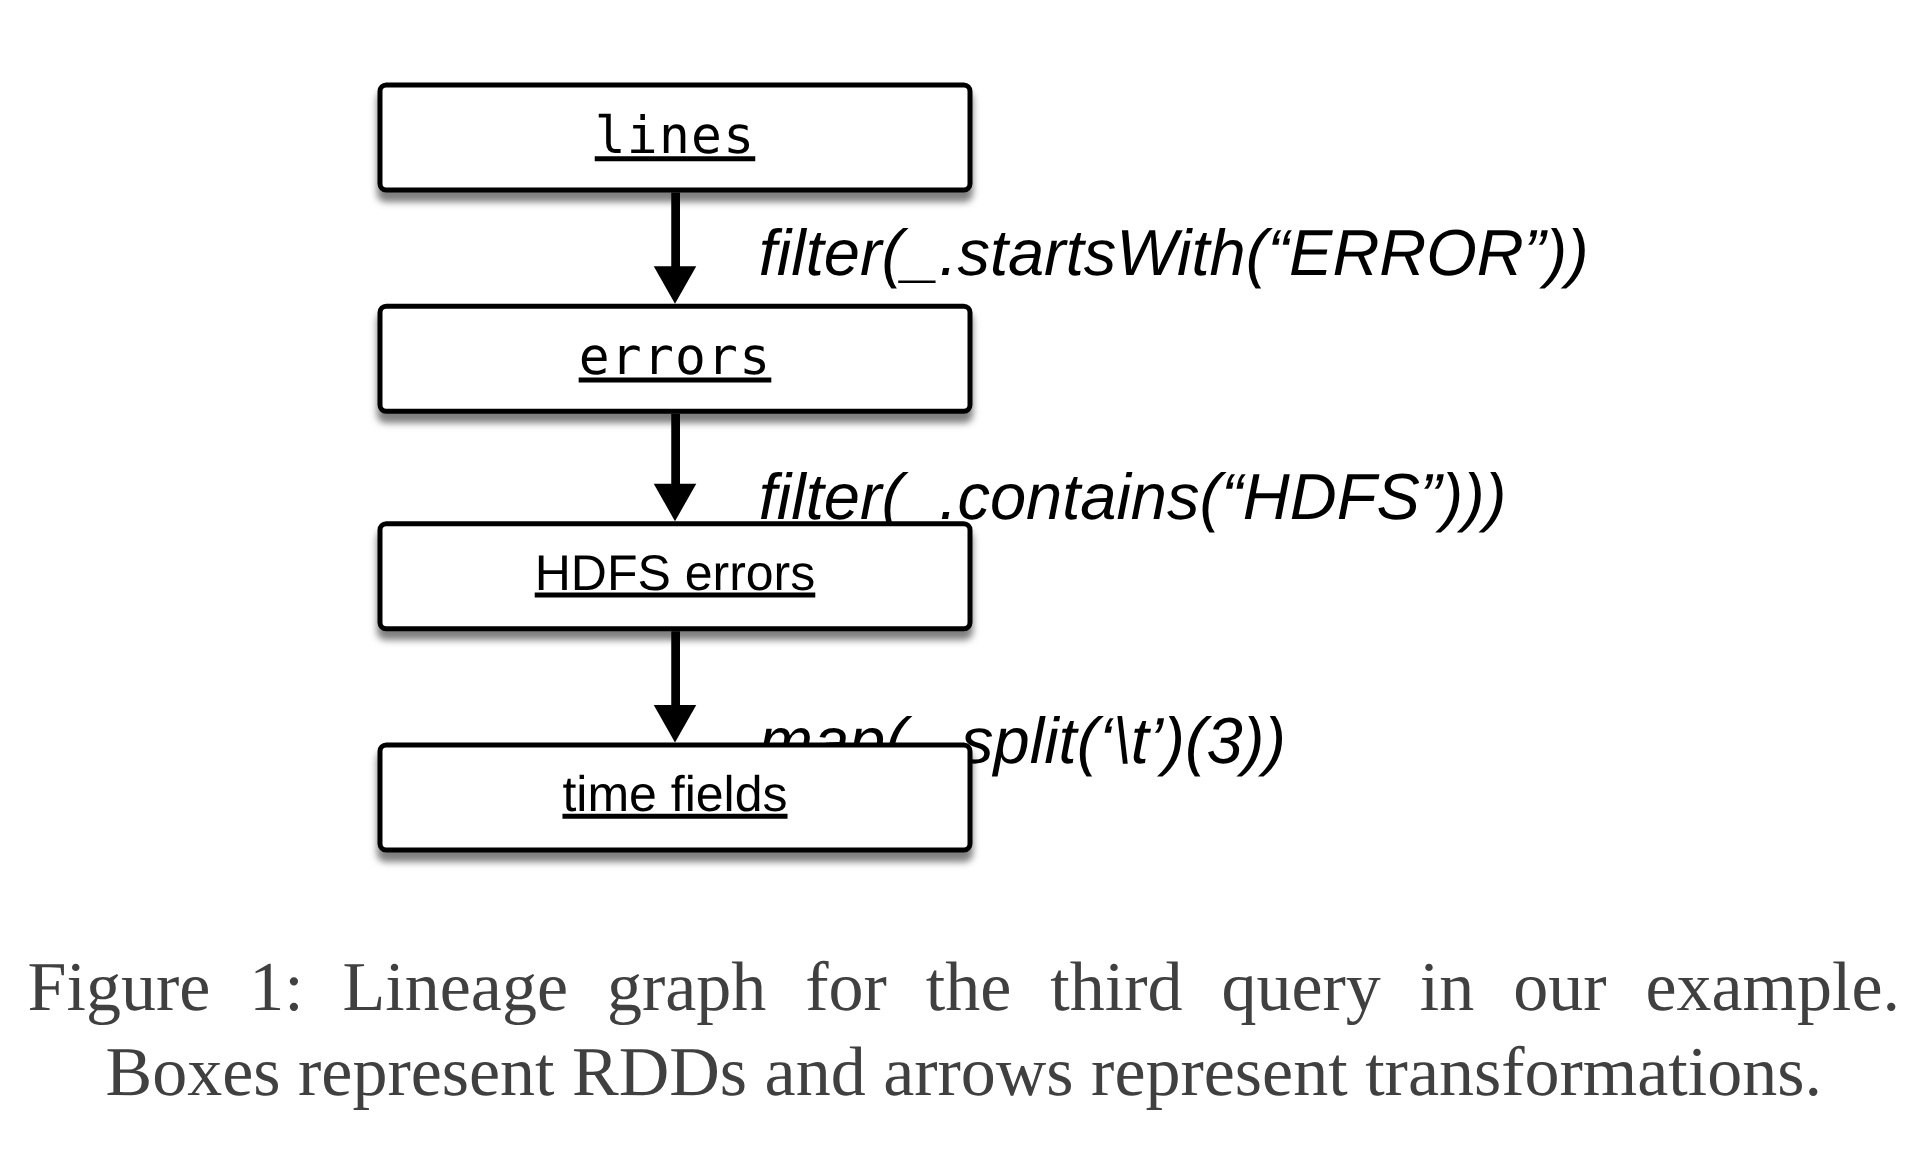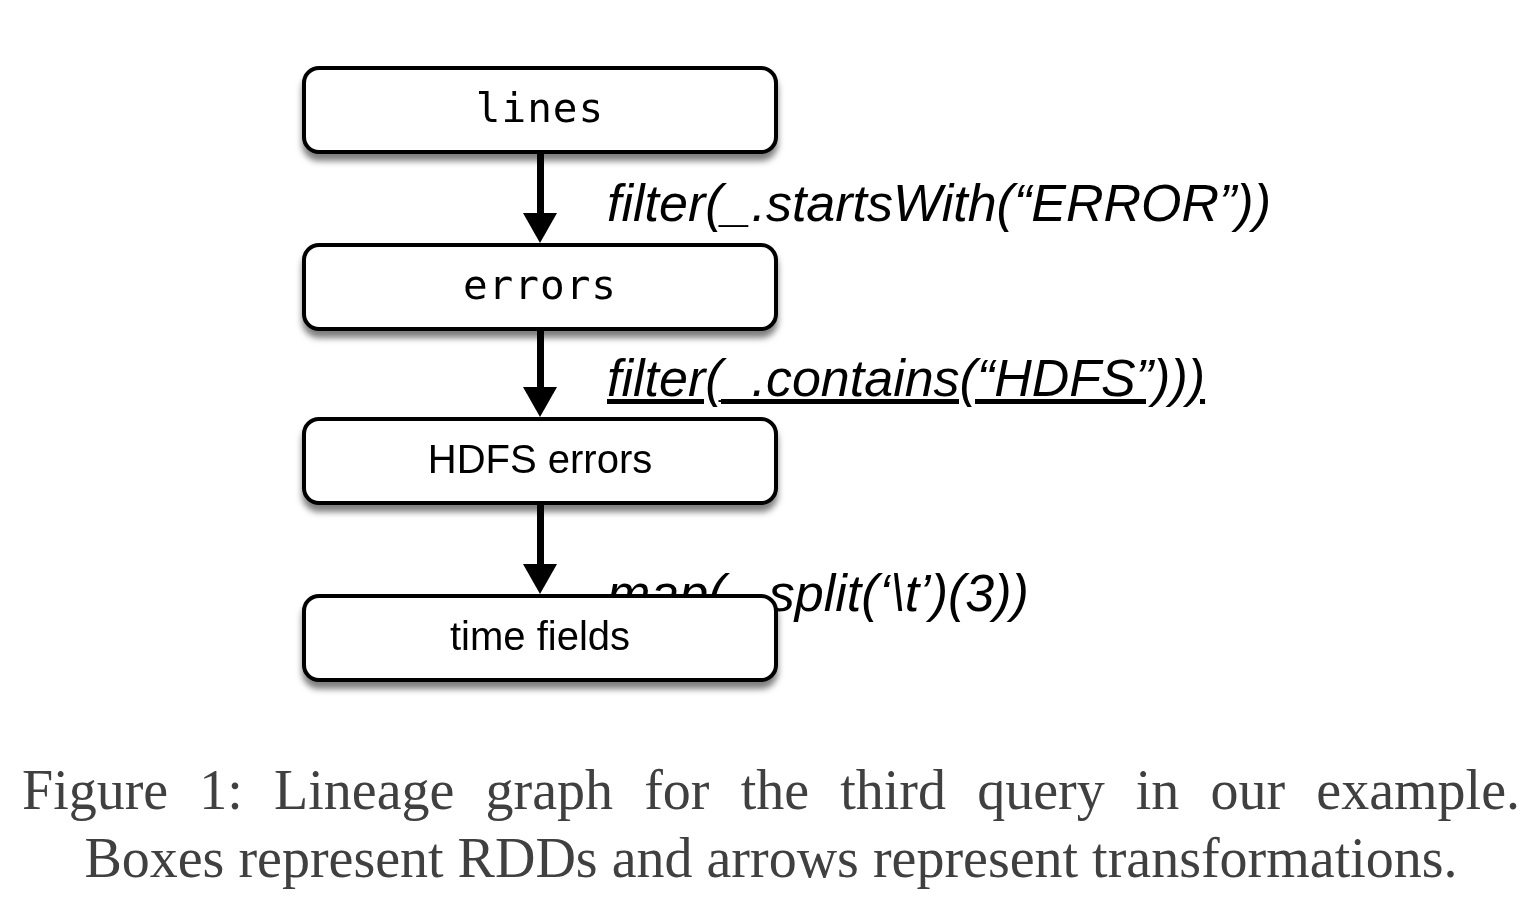--- a/index.html
+++ b/index.html
@@ -24,25 +24,26 @@
     width: 1528px; height: 740px;
   }
   .rdd-node {
     position: absolute;
     left: 302px;
     width: 476px;
     height: 88px;
     box-sizing: border-box;
     background: #ffffff;
     border: 4px solid #000000;
-    border-radius: 17px;
+    border-radius: 7px;
     box-shadow: 0 7px 6px rgba(0,0,0,0.50);
     display: flex;
     align-items: center;
     justify-content: center;
+    text-decoration: underline;
   }
   .rdd-node.mono .node-label {
     font-family: "DejaVu Sans Mono", monospace;
     font-size: 41px;
     letter-spacing: 1px;
   }
   .rdd-node.sans .node-label {
     font-family: "Liberation Sans", sans-serif;
     font-size: 40px;
   }
@@ -82,21 +83,21 @@
   .edge-label {
     position: absolute;
     left: 607px;
     font-family: "Liberation Sans", sans-serif;
     font-style: italic;
     font-size: 52px;
     line-height: 60px;
     white-space: nowrap;
   }
   .edge-label.label-1 { top: 173px; }
-  .edge-label.label-2 { top: 348px; text-decoration: underline; }
+  .edge-label.label-2 { top: 368px; }
   .edge-label.label-3 { top: 523px; margin-top: 40px; }
 
   
   .caption {
     position: absolute;
     left: 22px;
     top: 756px;
     width: 1498px;
     font-family: "Liberation Serif", serif;
     font-size: 56px;

